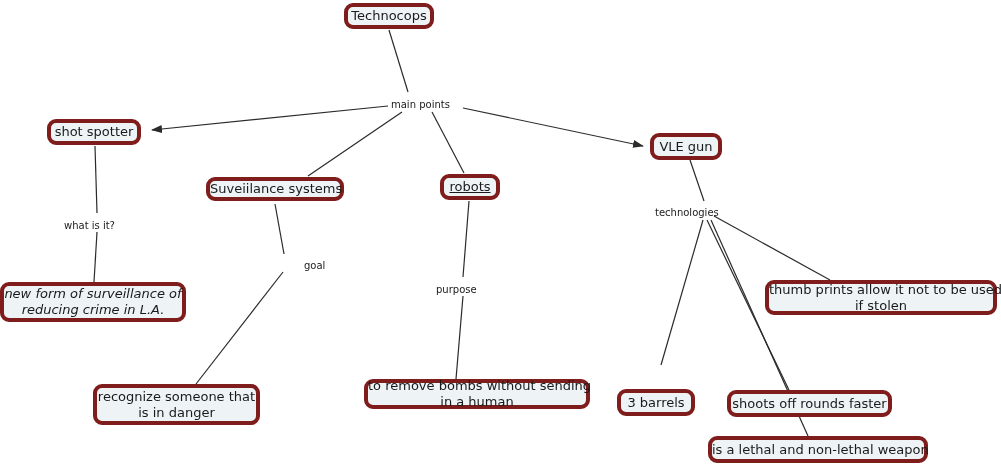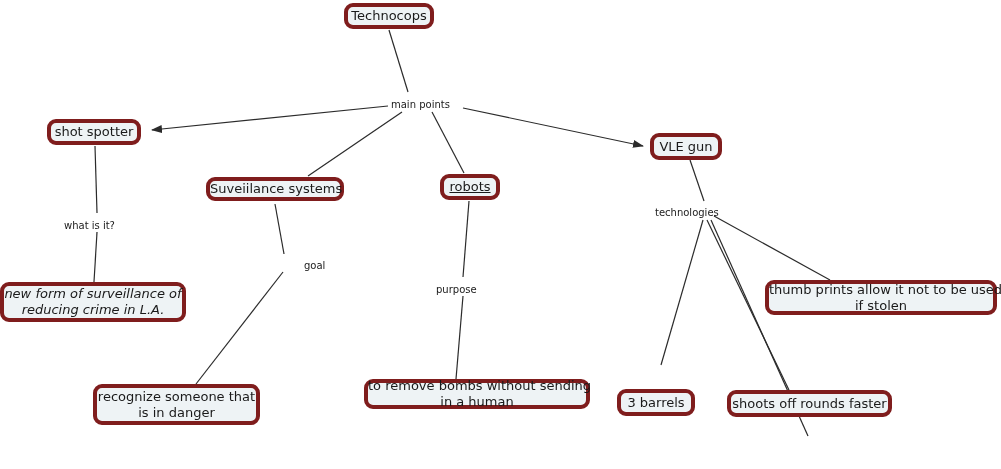--- a/index.html
+++ b/index.html
@@ -147,20 +147,23 @@
   </div>
 
   <div class="node" style="left:617px; top:365px; width:78px; height:27px;margin-top:24px;">
     <span class="node-text">3 barrels</span>
   </div>
 
   <div class="node" style="left:727px; top:390px; width:165px; height:27px;">
     <span class="node-text">shoots off rounds faster</span>
   </div>
 
+  <div class="node" style="left:708px; top:436px; width:220px; height:27px;">
+    <span class="node-text">is a lethal and non-lethal weapon</span>
+  </div>
 
   <div class="link-label" style="left:391px; top:97px;">main points</div>
 
   <div class="link-label" style="left:64px; top:218px;">what is it?</div>
 
   <div class="link-label" style="left:272px; top:258px;margin-left:32px;">goal</div>
 
   <div class="link-label" style="left:436px; top:282px;">purpose</div>
 
   <div class="link-label" style="left:655px; top:205px;">technologies</div>

